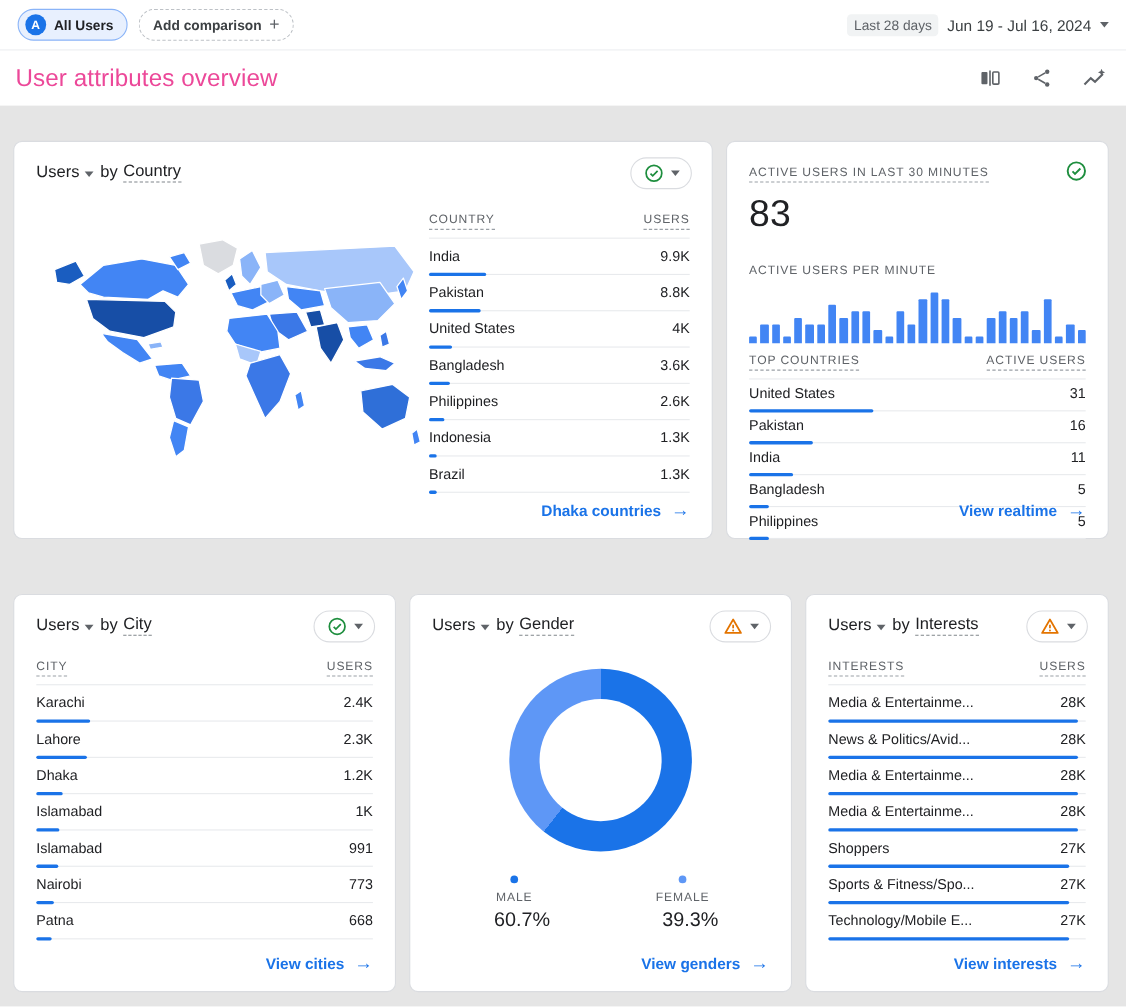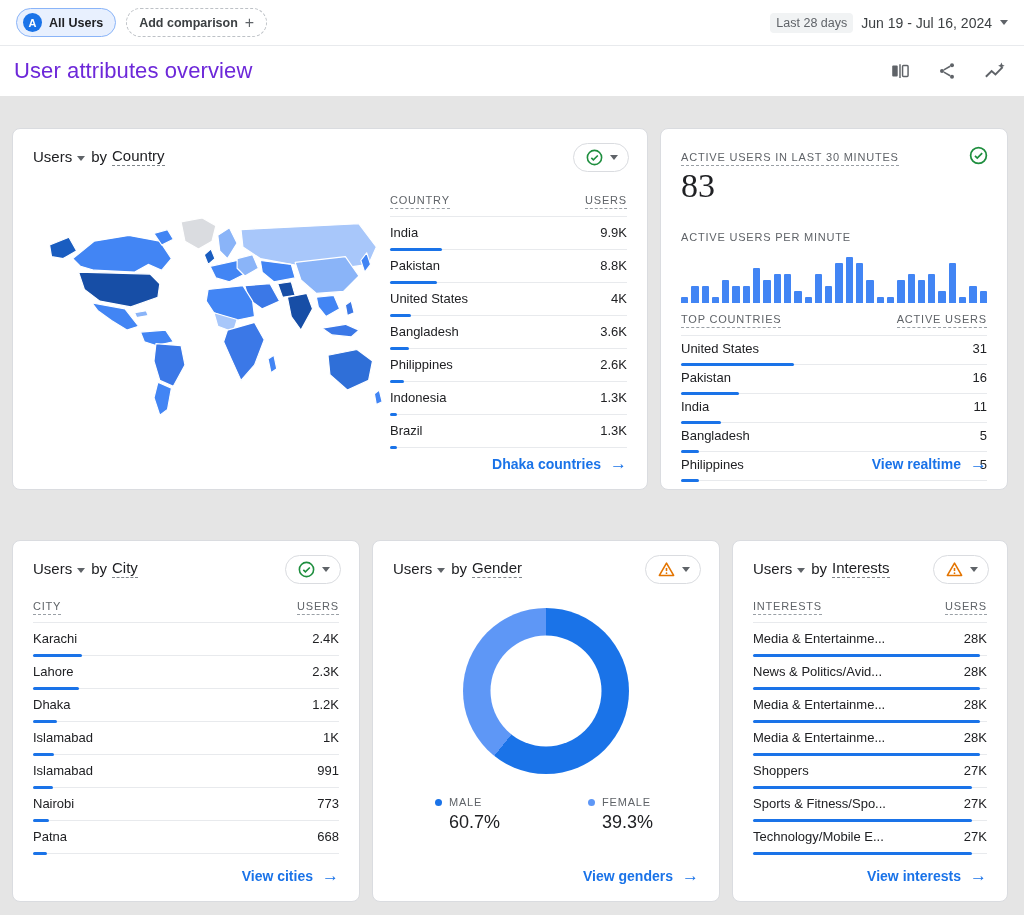--- a/index.html
+++ b/index.html
@@ -13,21 +13,21 @@
   .avatar { width:19px; height:19px; border-radius:50%; background:#1a73e8; color:#fff; font-size:11px; font-weight:bold; display:flex; align-items:center; justify-content:center; }
   .chip-add { background:#fff; border:1px dashed #bdc1c6; color:#3c4043; padding:0 12px; }
   .plus { color:#5f6368; font-size:16px; font-weight:normal; }
   .daterange { display:flex; align-items:center; gap:8px; cursor:pointer; }
   .date-label { font-size:12.5px; color:#5f6368; background:#f1f3f4; padding:3px 6px; border-radius:4px; }
   .date-value { font-size:14px; color:#3c4043; }
   .caret { width:0; height:0; border-left:4px solid transparent; border-right:4px solid transparent; border-top:5px solid #5f6368; display:inline-block; }
 
   
   .titlebar { height:50px; display:flex; align-items:center; justify-content:space-between; padding:0 18px 0 14px; background:#fff; }
-  .page-title { font-size:22px; font-weight:normal; color:#6d28d9; letter-spacing:.1px; }
+  .page-title { font-size:22px; font-weight:normal; color:#ec4899; letter-spacing:.1px; }
   .title-icons { display:flex; gap:26px; align-items:center; }
   .icon-btn { cursor:pointer; display:flex; align-items:center; }
 
   
   .content { background:#e5e5e5; padding:32px 16px 13px 12px; height:819px; }
   .row1 { display:grid; grid-template-columns:636px 348px; gap:12px; }
   .row2 { display:grid; grid-template-columns:348px 348px 276px; gap:12px; margin-top:50px; }
   .card { background:#fff; border:1px solid #dadce0; border-radius:8px; padding:18px 20px; height:362px; position:relative; }
 
   .card-title { font-size:15px; color:#202124; display:flex; align-items:center; gap:5px; }
@@ -46,32 +46,32 @@
   .footer-arrow { font-size:17px; font-weight:normal; }
 
   
   .country-body { display:flex; margin-top:10px; }
   .map-wrap { flex:1; display:flex; align-items:center; justify-content:center; padding-top:14px; }
   .country-table { width:237px; margin-top:18px; }
 
   
   .rt-label { font-size:11px; letter-spacing:.8px; color:#5f6368; border-bottom:1px dashed #9aa0a6; padding-bottom:2px; display:inline-block; }
   .rt-label2 { font-size:11px; letter-spacing:.8px; color:#5f6368; display:inline-block; margin-top:26px; }
-  .big-number { font-size:34px; color:#202124; margin-top:1px;font-family:Liberation Serif, serif; }
+  .big-number { font-size:34px; color:#202124; margin-top:9px; }
   .minute-chart { display:flex; align-items:flex-end; gap:3px; height:48px; margin-top:10px; }
   .minute-chart span { flex:1; background:#4285f4; border-radius:1px 1px 0 0; }
   .rt-table .trow { padding:5px 0 8px; }
   .rt-head { margin-top:10px; }
 
   
   .donut-wrap { display:flex; justify-content:center; margin-top:30px; }
   .donut { width:166px; height:166px; border-radius:50%; position:relative; }
   .donut-hole { position:absolute; left:50%; top:50%; transform:translate(-50%,-50%); width:111px; height:111px; background:#fff; border-radius:50%; }
   .legend { display:flex; margin:22px 0 0 42px; gap:88px; }
-  .legend-item .lrow { display:flex; align-items:center; gap:7px; }
+  .legend-item .lrow { display:flex; align-items:center; gap:7px;flex-direction:column; }
   .ldot { width:7px; height:7px; border-radius:50%; display:inline-block; }
   .llabel { font-size:11px; letter-spacing:.8px; color:#5f6368; }
   .lval { font-size:18px; color:#202124; margin-top:4px; padding-left:14px; }
 
   .card-table { margin-top:22px; }
 </style>
 </head>
 <body>
 
 <div class="topbar">

